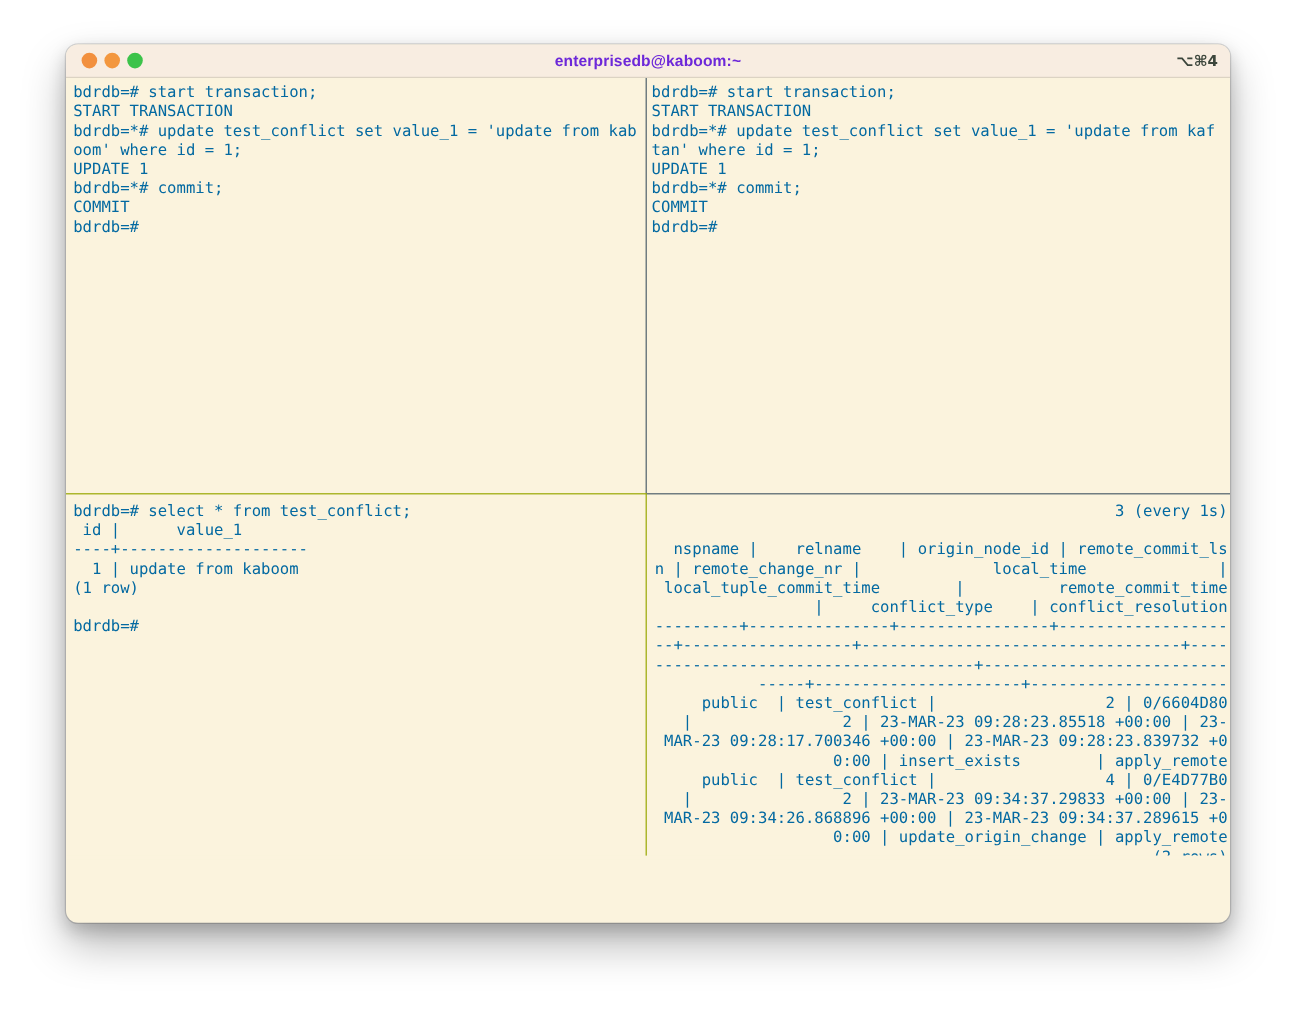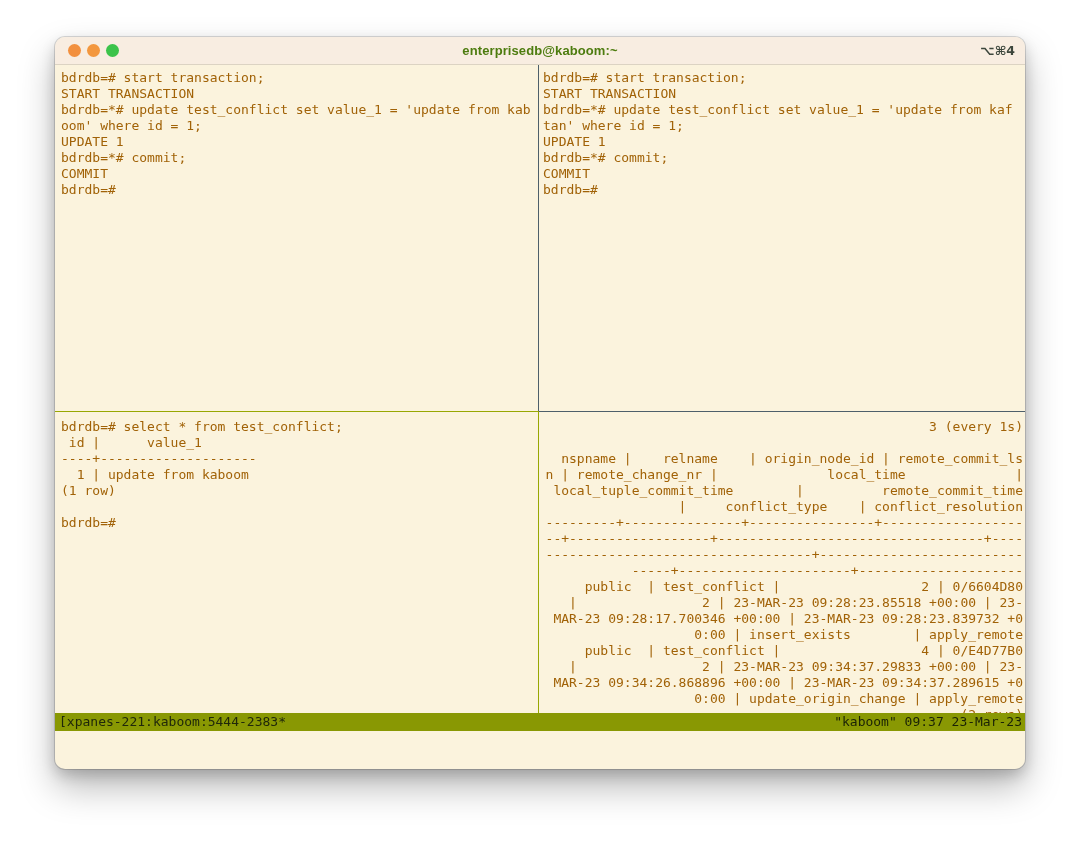--- a/index.html
+++ b/index.html
@@ -16,35 +16,35 @@
     position:relative;height:27px;background:#f8ede1;
     border-bottom:1px solid #dcd3c3;
     display:flex;align-items:center;justify-content:center;
   }
   .traffic{position:absolute;left:13px;top:0;height:27px;display:flex;align-items:center;gap:6px;}
   .light{width:13px;height:13px;border-radius:50%;display:inline-block;}
   .light.close{background:#f2903e;}
   .light.min{background:#f3973e;}
   .light.zoom{background:#3cc34a;}
   .title{
-    font:600 13px/27px "Liberation Sans",sans-serif;color:#4d7c0f;letter-spacing:.1px;
+    font:600 13px/27px "Liberation Sans",sans-serif;color:#6d28d9;letter-spacing:.1px;
   }
   .shortcut{
     position:absolute;right:10px;top:0;height:27px;
     font:600 12.5px/27px "DejaVu Sans",sans-serif;color:#3c463c;
   }
 
   
   .term{font-family:"DejaVu Sans Mono",monospace;color:#6a7b82;}
   .row-top{display:flex;height:346px;}
   .row-bottom{display:flex;height:302px;}
   .pane{overflow:hidden;box-sizing:border-box;}
   .pane pre{
     margin:0;white-space:pre;overflow:hidden;
-    font:13px/16px "DejaVu Sans Mono",monospace;color:#a16207;
+    font:13px/16px "DejaVu Sans Mono",monospace;color:#0369a1;
   }
   .pane-tl{width:484px;border-right:1px solid #4e5f6a;}
   .pane-tl pre{padding:5px 2px 0 6px;}
   .pane-tr{flex:1;}
   .pane-tr pre{padding:5px 2px 0 4px;}
   .pane-bl{width:484px;border-top:1px solid #98a702;border-right:1px solid #98a702;}
   .pane-bl pre{padding:7px 2px 0 6px;}
   .pane-br{flex:1;border-top:1px solid #4e5f6a;}
   .pane-br pre{padding:7px 2px 0 4px;text-align:right;}
 
@@ -123,21 +123,17 @@
 MAR-23 09:28:17.700346 +00:00 | 23-MAR-23 09:28:23.839732 +0
 0:00 | insert_exists        | apply_remote
  public  | test_conflict |                  4 | 0/E4D77B0
    |                2 | 23-MAR-23 09:34:37.29833 +00:00 | 23-
 MAR-23 09:34:26.868896 +00:00 | 23-MAR-23 09:34:37.289615 +0
 0:00 | update_origin_change | apply_remote
 (2 rows)</pre>
         </div>
       </div>
 
-      <div class="statusbar">
-        <span class="left">[xpanes-221:kaboom:5444-2383*</span>
-        <span class="right">"kaboom" 09:37 23-Mar-23</span>
-      </div>
       <div class="bottom-strip"></div>
     </div>
 
   </div>
 </div>
 
 </body></html>

